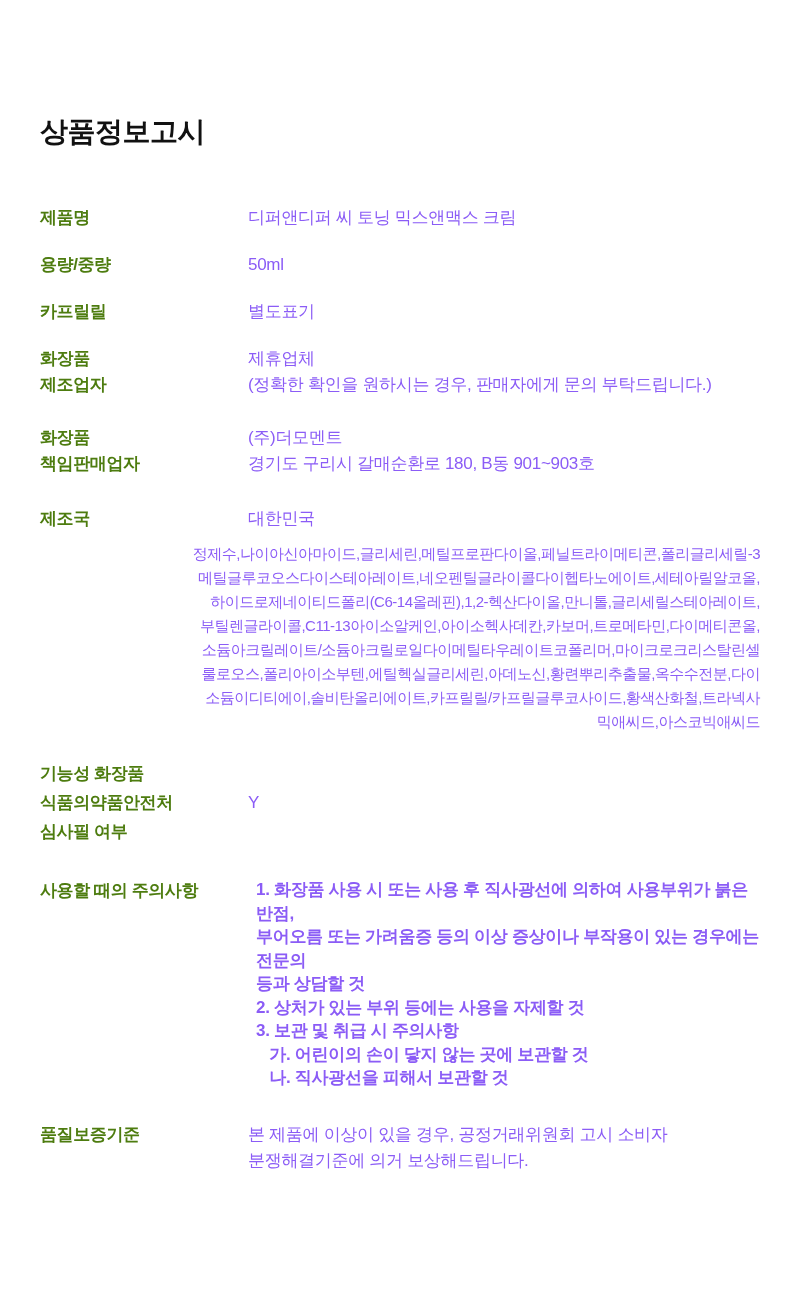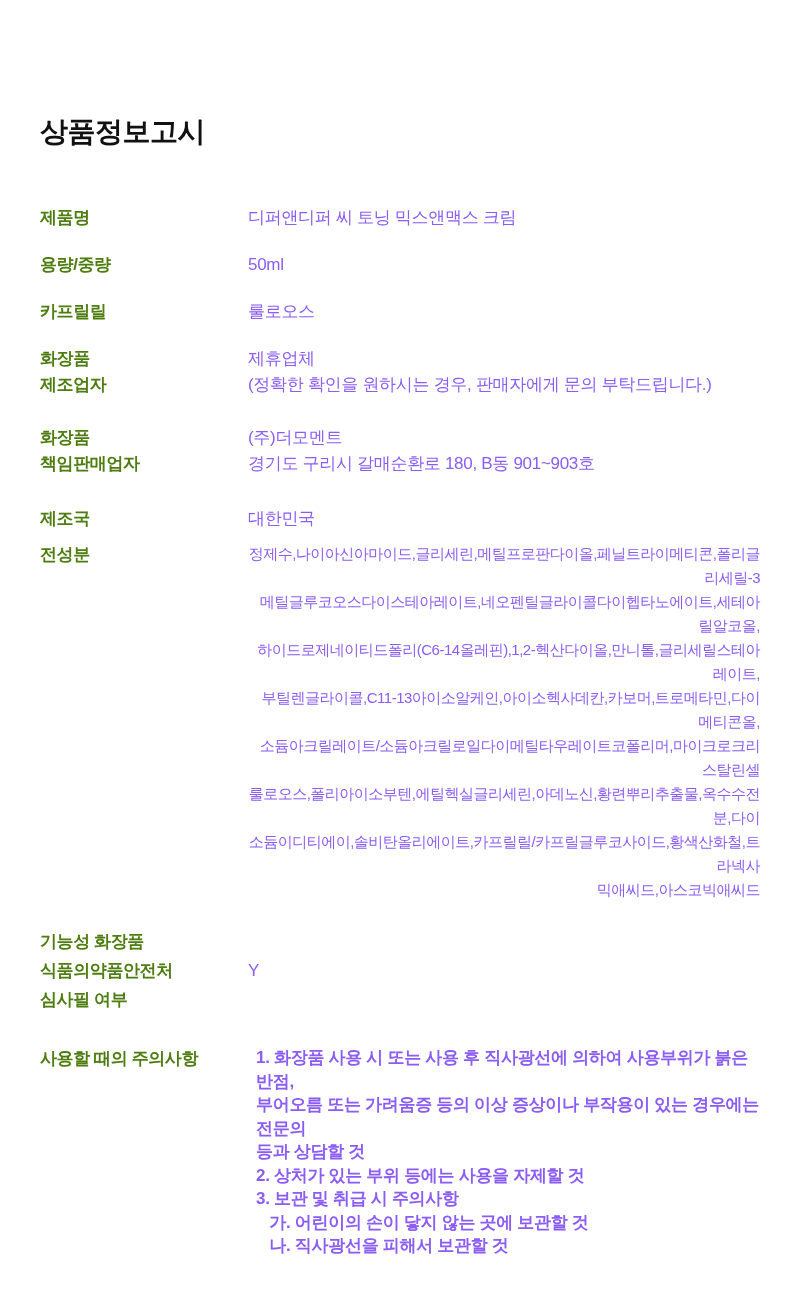--- a/index.html
+++ b/index.html
@@ -86,21 +86,21 @@
       <div class="value">디퍼앤디퍼 씨 토닝 믹스앤맥스 크림</div>
     </div>
 
     <div class="row m21">
       <div class="label">용량/중량</div>
       <div class="value">50ml</div>
     </div>
 
     <div class="row m21">
       <div class="label">카프릴릴</div>
-      <div class="value">룰로오스</div>
+      <div class="value">별도표기</div>
     </div>
 
     <div class="row m27">
       <div class="label">화장품
 제조업자</div>
       <div class="value">제휴업체
 (정확한 확인을 원하시는 경우, 판매자에게 문의 부탁드립니다.)</div>
     </div>
 
     <div class="row m29">
@@ -109,21 +109,20 @@
       <div class="value">(주)더모멘트
 경기도 구리시 갈매순환로 180, B동 901~903호</div>
     </div>
 
     <div class="row m26">
       <div class="label">제조국</div>
       <div class="value">대한민국</div>
     </div>
 
     <div class="row ingredients m25">
-      <div class="label">전성분</div>
       <div class="value">정제수,나이아신아마이드,글리세린,메틸프로판다이올,페닐트라이메티콘,폴리글리세릴-3
 메틸글루코오스다이스테아레이트,네오펜틸글라이콜다이헵타노에이트,세테아릴알코올,
 하이드로제네이티드폴리(C6-14올레핀),1,2-헥산다이올,만니톨,글리세릴스테아레이트,
 부틸렌글라이콜,C11-13아이소알케인,아이소헥사데칸,카보머,트로메타민,다이메티콘올,
 소듐아크릴레이트/소듐아크릴로일다이메틸타우레이트코폴리머,마이크로크리스탈린셀
 룰로오스,폴리아이소부텐,에틸헥실글리세린,아데노신,황련뿌리추출물,옥수수전분,다이
 소듐이디티에이,솔비탄올리에이트,카프릴릴/카프릴글루코사이드,황색산화철,트라넥사
 믹애씨드,아스코빅애씨드</div>
     </div>
 

